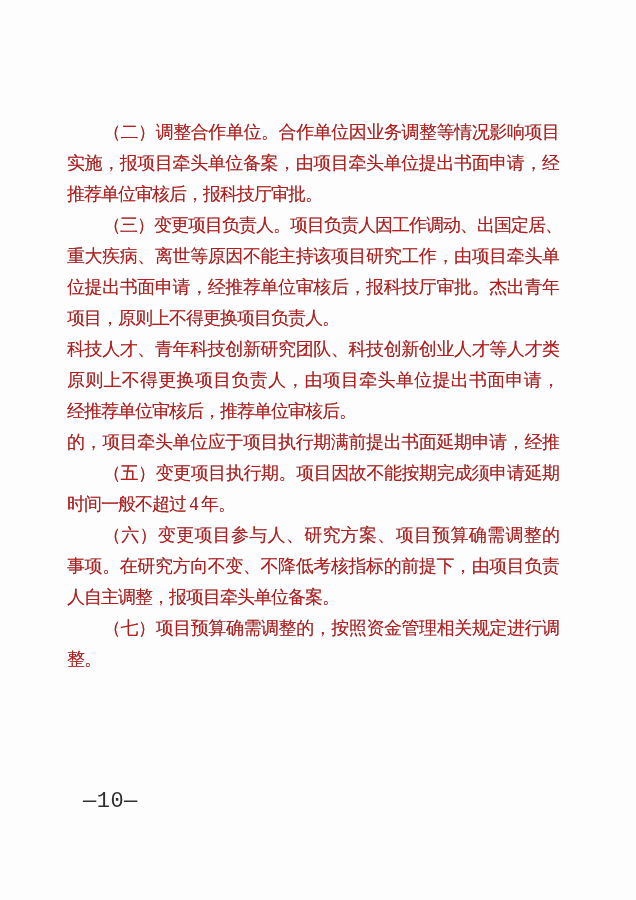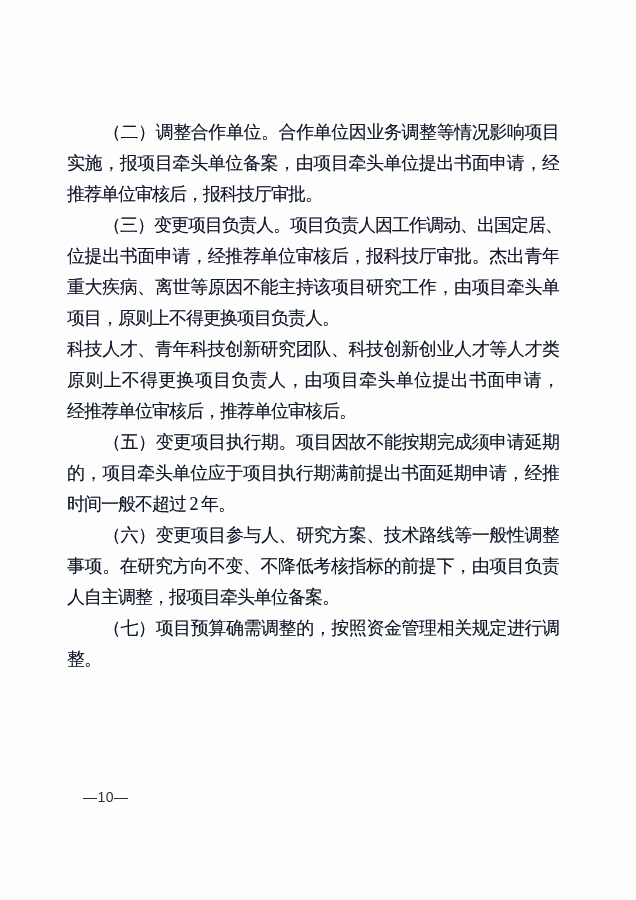--- a/index.html
+++ b/index.html
@@ -17,21 +17,21 @@
     font-family: "Liberation Serif", "DejaVu Serif", serif;
   }
   .content {
     position: absolute;
     left: 67px;
     top: 117px;
     width: 492px;
     font-size: 18px;
     line-height: 31px;
     letter-spacing: -1px;
-    color: #0f172a;
+    color: #b91c1c;
     text-shadow: 0 0 0.5px rgba(70,70,70,0.55);
   }
   .para {
     margin: 0;
     padding: 0;
   }
   .line {
     height: 31px;
     overflow: hidden;
     text-align: justify;
@@ -41,60 +41,60 @@
   .line.para-start {
     text-indent: 2em;
   }
   .line.para-end {
     text-align-last: left;
   }
   .page-num {
     position: absolute;
     left: 83px;
     top: 789px;
-    font-size: 14px;
+    font-size: 22px;
     letter-spacing: 0.5px;
     color: #2f2f2f;
-    font-family: Liberation Sans, sans-serif;
+    font-family: Liberation Mono, monospace;
   }
 </style>
 </head>
 <body>
 
 <div class="page">
 
   <div class="content">
 
     <div class="para">
       <div class="line para-start">（二）调整合作单位。合作单位因业务调整等情况影响项目</div>
       <div class="line">实施，报项目牵头单位备案，由项目牵头单位提出书面申请，经</div>
       <div class="line para-end">推荐单位审核后，报科技厅审批。</div>
     </div>
 
     <div class="para">
       <div class="line para-start">（三）变更项目负责人。项目负责人因工作调动、出国定居、</div>
+      <div class="line">重大疾病、离世等原因不能主持该项目研究工作，由项目牵头单</div>
       <div class="line">位提出书面申请，经推荐单位审核后，报科技厅审批。杰出青年</div>
-      <div class="line">重大疾病、离世等原因不能主持该项目研究工作，由项目牵头单</div>
       <div class="line para-end">项目，原则上不得更换项目负责人。</div>
       <div class="line">科技人才、青年科技创新研究团队、科技创新创业人才等人才类</div>
     </div>
 
     <div class="para">
       <div class="line">原则上不得更换项目负责人，由项目牵头单位提出书面申请，</div>
       <div class="line para-end">经推荐单位审核后，推荐单位审核后。</div>
     </div>
 
     <div class="para">
+      <div class="line">的，项目牵头单位应于项目执行期满前提出书面延期申请，经推</div>
       <div class="line para-start">（五）变更项目执行期。项目因故不能按期完成须申请延期</div>
-      <div class="line">的，项目牵头单位应于项目执行期满前提出书面延期申请，经推</div>
-      <div class="line para-end">时间一般不超过 2 年。</div>
+      <div class="line para-end">时间一般不超过 4 年。</div>
     </div>
 
     <div class="para">
-      <div class="line para-start">（六）变更项目参与人、研究方案、技术路线等一般性调整</div>
+      <div class="line para-start">（六）变更项目参与人、研究方案、项目预算确需调整的</div>
       <div class="line">事项。在研究方向不变、不降低考核指标的前提下，由项目负责</div>
       <div class="line para-end">人自主调整，报项目牵头单位备案。</div>
     </div>
 
     <div class="para">
       <div class="line para-start">（七）项目预算确需调整的，按照资金管理相关规定进行调</div>
       <div class="line para-end">整。</div>
     </div>
 
   </div>

